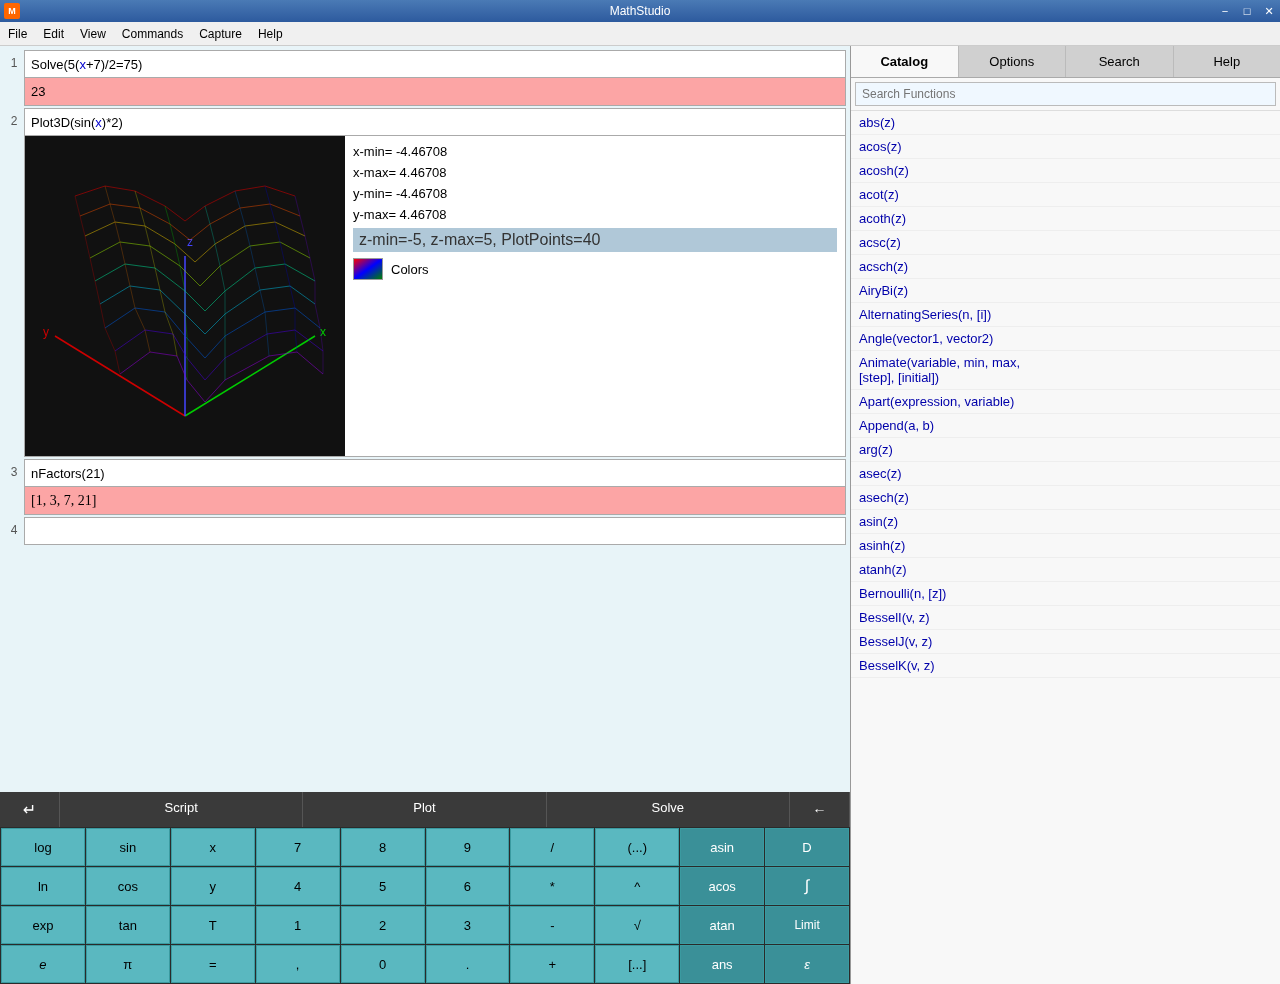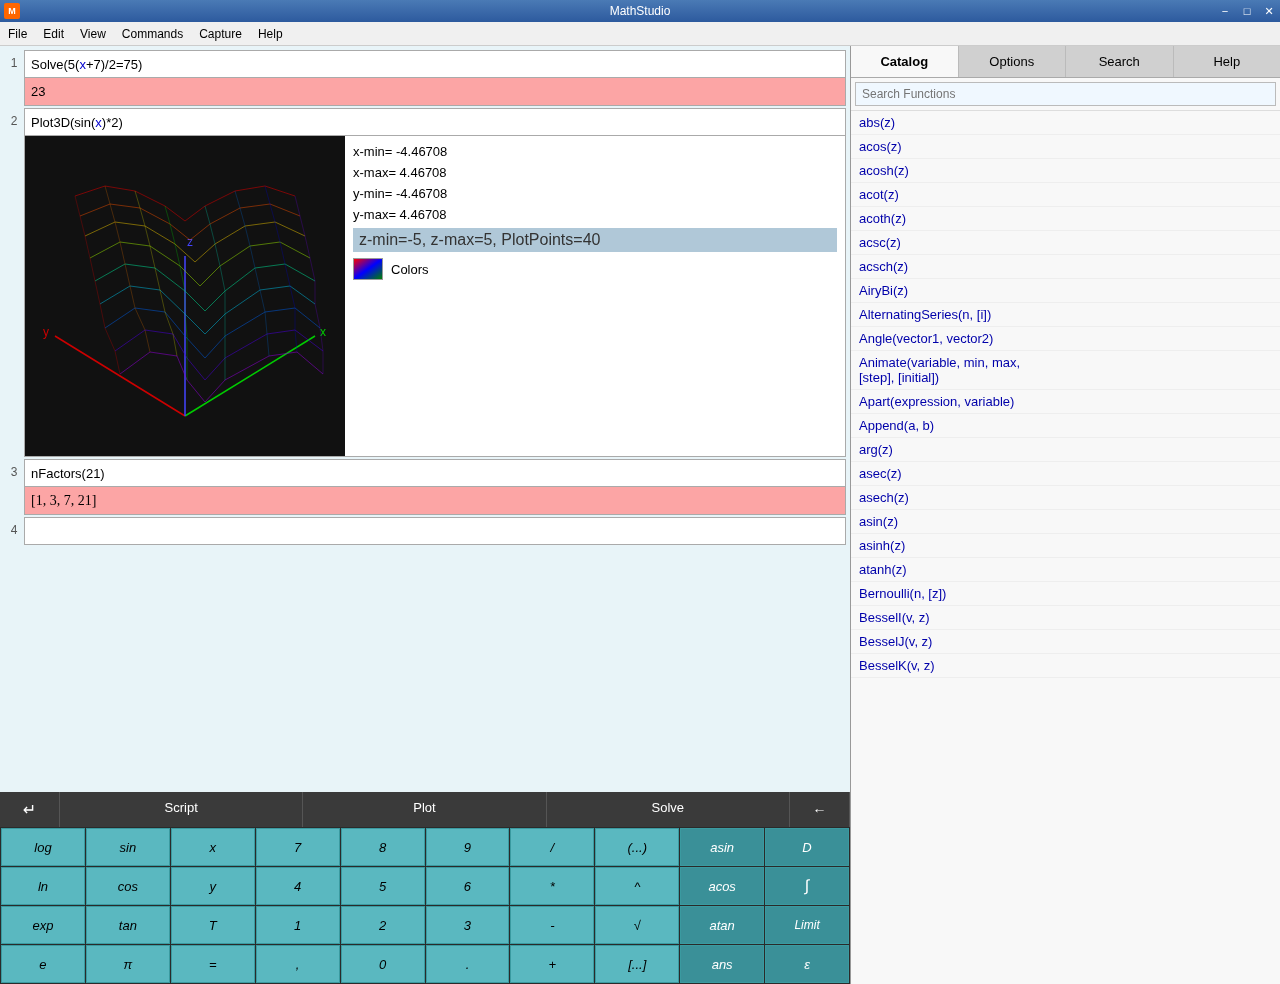--- a/index.html
+++ b/index.html
@@ -58,21 +58,21 @@
     #func-list::-webkit-scrollbar-track { background: #f0f0f0; }
     #func-list::-webkit-scrollbar-thumb { background: #c0c0c0; border: 1px solid #aaa; }
 
     
     #calc-bottom { background: #2a2a2a; }
     #calc-top-row { display: flex; background: #3a3a3a; }
     .calc-top-btn { flex: 1; padding: 8px 4px; text-align: center; color: white; font-size: 13px; cursor: pointer; border-right: 1px solid #555; }
     .calc-top-btn.enter-btn { flex: 0 0 60px; font-size: 16px; }
     .calc-top-btn.back-btn { flex: 0 0 60px; font-size: 14px; }
     #calc-grid { display: grid; grid-template-columns: repeat(10, 1fr); gap: 1px; padding: 1px; background: #2a2a2a; }
-    .calc-btn { background: #5ab8c0; color: #000; padding: 7px 2px; text-align: center; font-size: 13px; cursor: pointer; border: 1px solid #3a9aa0; display: flex; align-items: center; justify-content: center; min-height: 38px; font-style: italic; }
+    .calc-btn { background: #5ab8c0; color: #000; padding: 7px 2px; text-align: center; font-size: 13px; cursor: pointer; border: 1px solid #3a9aa0; display: flex; align-items: center; justify-content: center; min-height: 38px; }
     .calc-btn.dark { background: #3a9098; color: white; }
     .calc-btn.limit { background: #3a9098; color: white; font-size: 12px; }
     .calc-btn.integral { background: #3a9098; color: white; font-size: 16px; }
     .calc-btn.epsilon { background: #3a9098; color: white; font-style: italic; }
     .calc-btn.ans-btn { background: #3a9098; color: white; }
 
     
     .plot-svg { width: 320px; height: 320px; }
   </style>
 </head>

